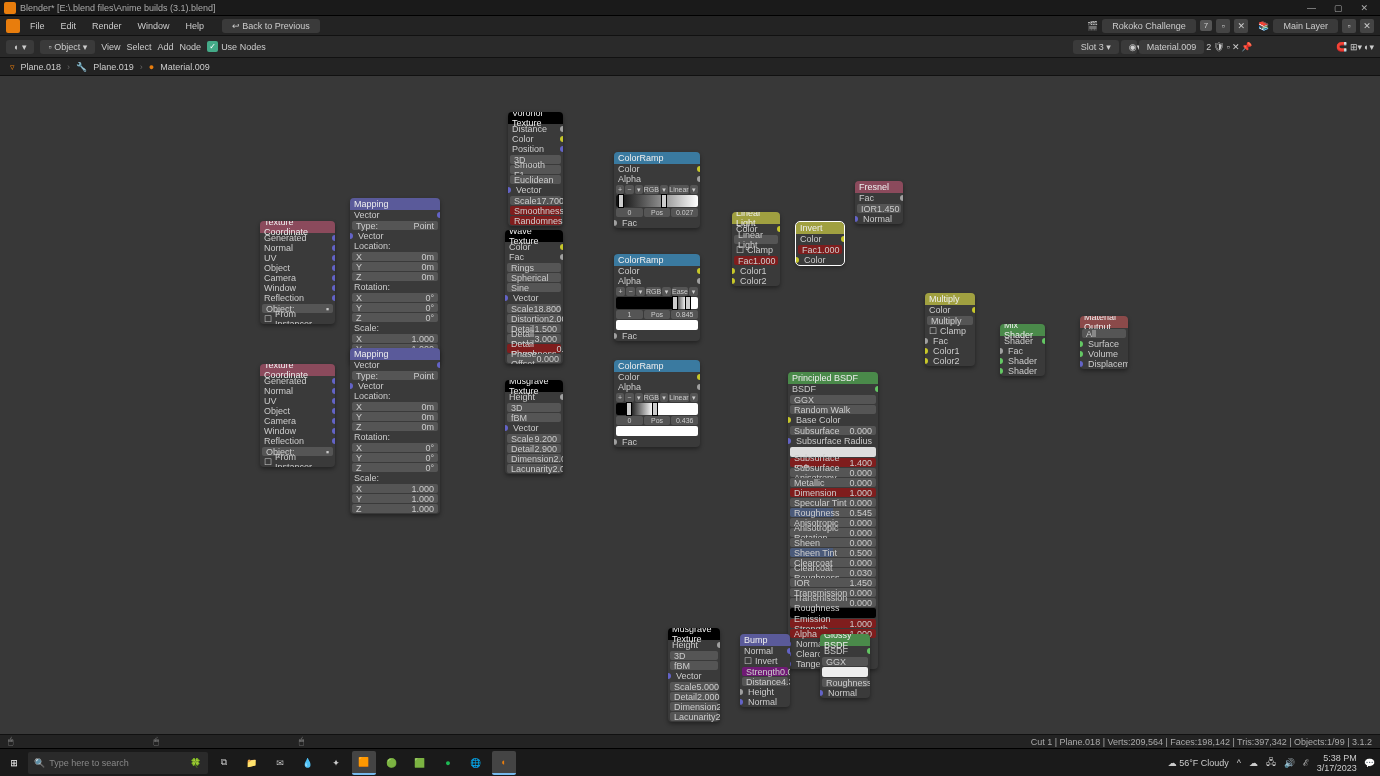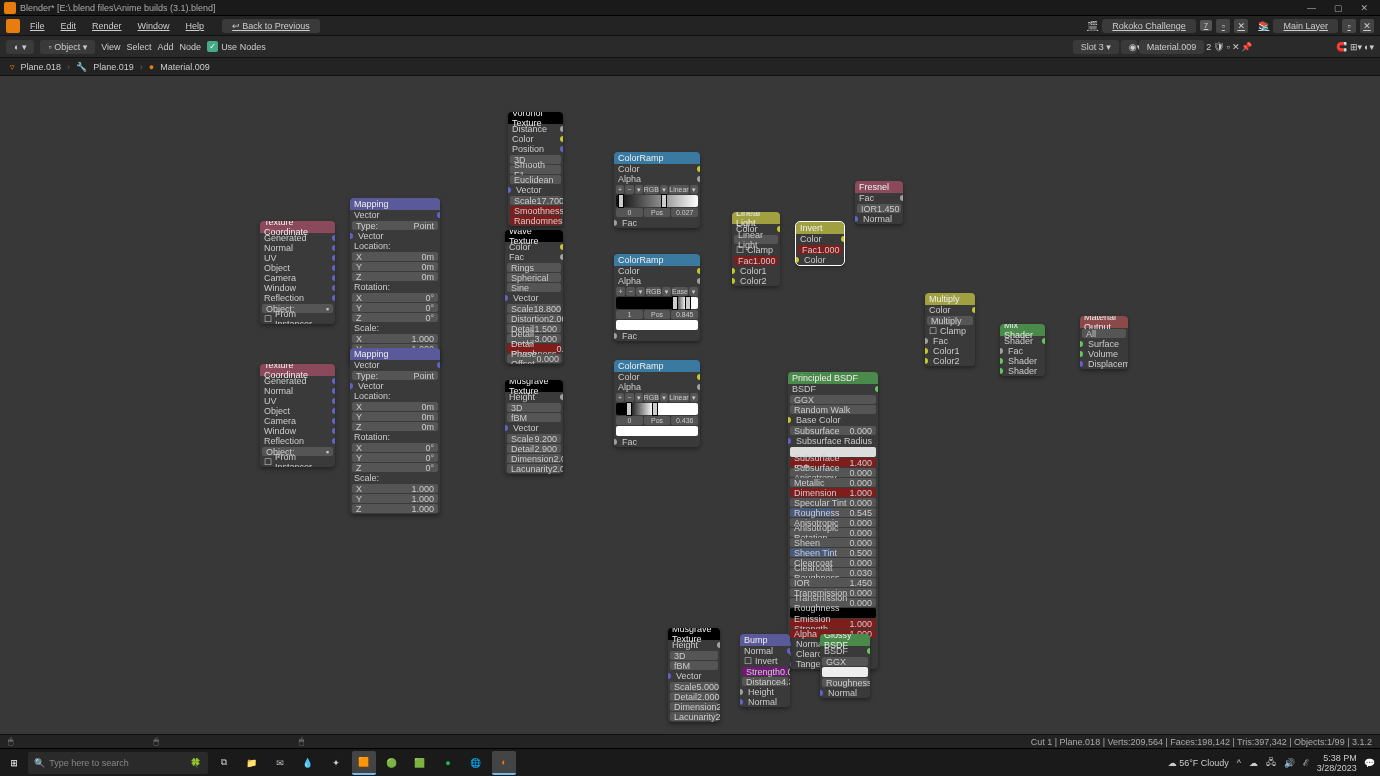--- a/index.html
+++ b/index.html
@@ -4,21 +4,21 @@
 <style>
 * { margin:0; padding:0; box-sizing:border-box; font-family:sans-serif; font-size:9px; user-select:none; }
 body { background:#1a1a1a; width:1380px; height:776px; overflow:hidden; position:relative; color:#ccc; }
 
 
 .titlebar { height:16px; background:#1a1a1a; display:flex; align-items:center; padding:0 4px; color:#aaa; border-bottom:1px solid #000; }
 .titlebar .logo { width:12px; height:12px; background:#e87d0d; border-radius:2px; margin-right:4px; }
 .titlebar .wndbtns { margin-left:auto; display:flex; gap:18px; padding-right:8px; }
 
 
-.menubar { height:20px; background:#232323; display:flex; align-items:center; padding:0 6px; gap:4px; border-bottom:1px solid #111;text-decoration:underline; }
+.menubar { height:20px; background:#232323; display:flex; align-items:center; padding:0 6px; gap:4px; border-bottom:1px solid #111; }
 .menubar .mitem { padding:2px 6px; color:#ccc; }
 .menubar .back { background:#3a3a3a; padding:2px 10px; border-radius:3px; margin-left:8px; color:#ccc; }
 .menubar .right { margin-left:auto; display:flex; align-items:center; gap:4px; }
 .menubar .scene { background:#3a3a3a; padding:2px 10px; border-radius:3px; color:#ccc; }
 .menubar .badge { background:#555; padding:1px 4px; border-radius:2px; font-size:8px; }
 .menubar .xb { background:#444; width:14px; height:14px; display:flex; align-items:center; justify-content:center; border-radius:2px; }
 
 
 .toolbar { height:22px; background:#2a2a2a; display:flex; align-items:center; padding:0 6px; gap:6px; border-bottom:1px solid #111; }
 .toolbar .drop { background:#3a3a3a; padding:2px 8px; border-radius:3px; }
@@ -1001,17 +1001,17 @@
   <div class="tico active" style="color:#e87d0d">◐</div>
   <div class="right">
     <span>☁ <span>56°F  Cloudy</span></span>
     <span>^</span>
     <span>☁</span>
     <span>🖧</span>
     <span>🔊</span>
     <span>ℰ</span>
     <div class="clock">
       <div>5:38 PM</div>
-      <div>3/28/2023</div>
+      <div>3/17/2023</div>
     </div>
     <span>💬</span>
   </div>
 </div>
 
 </body></html>

